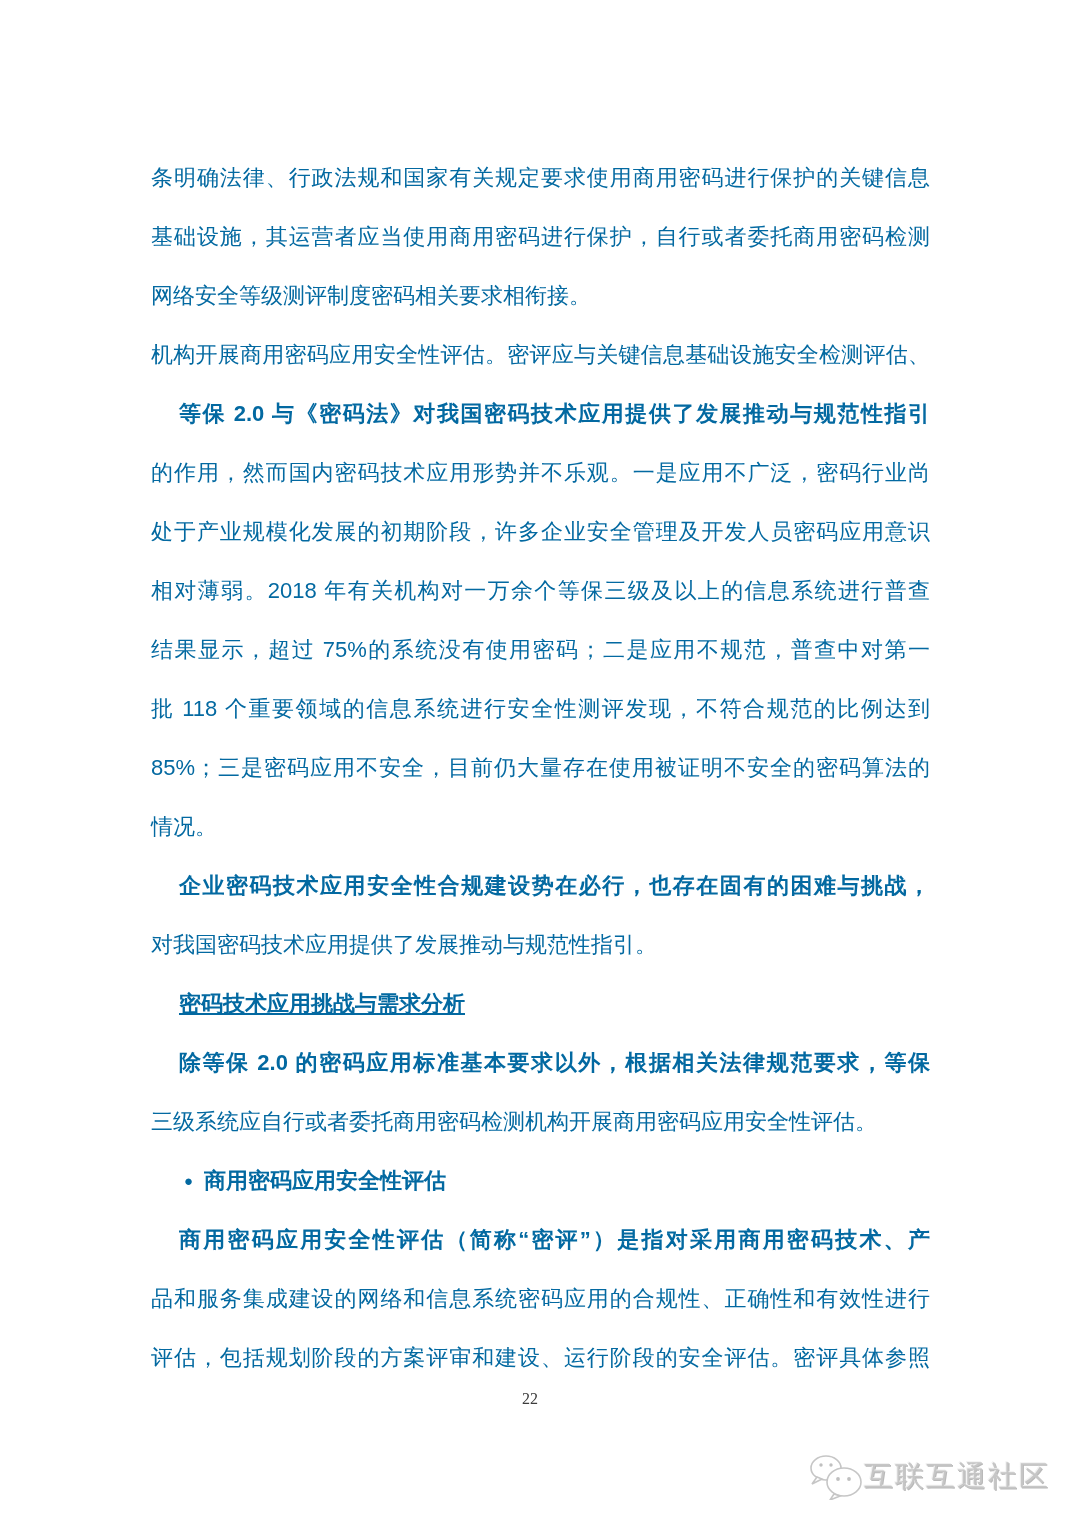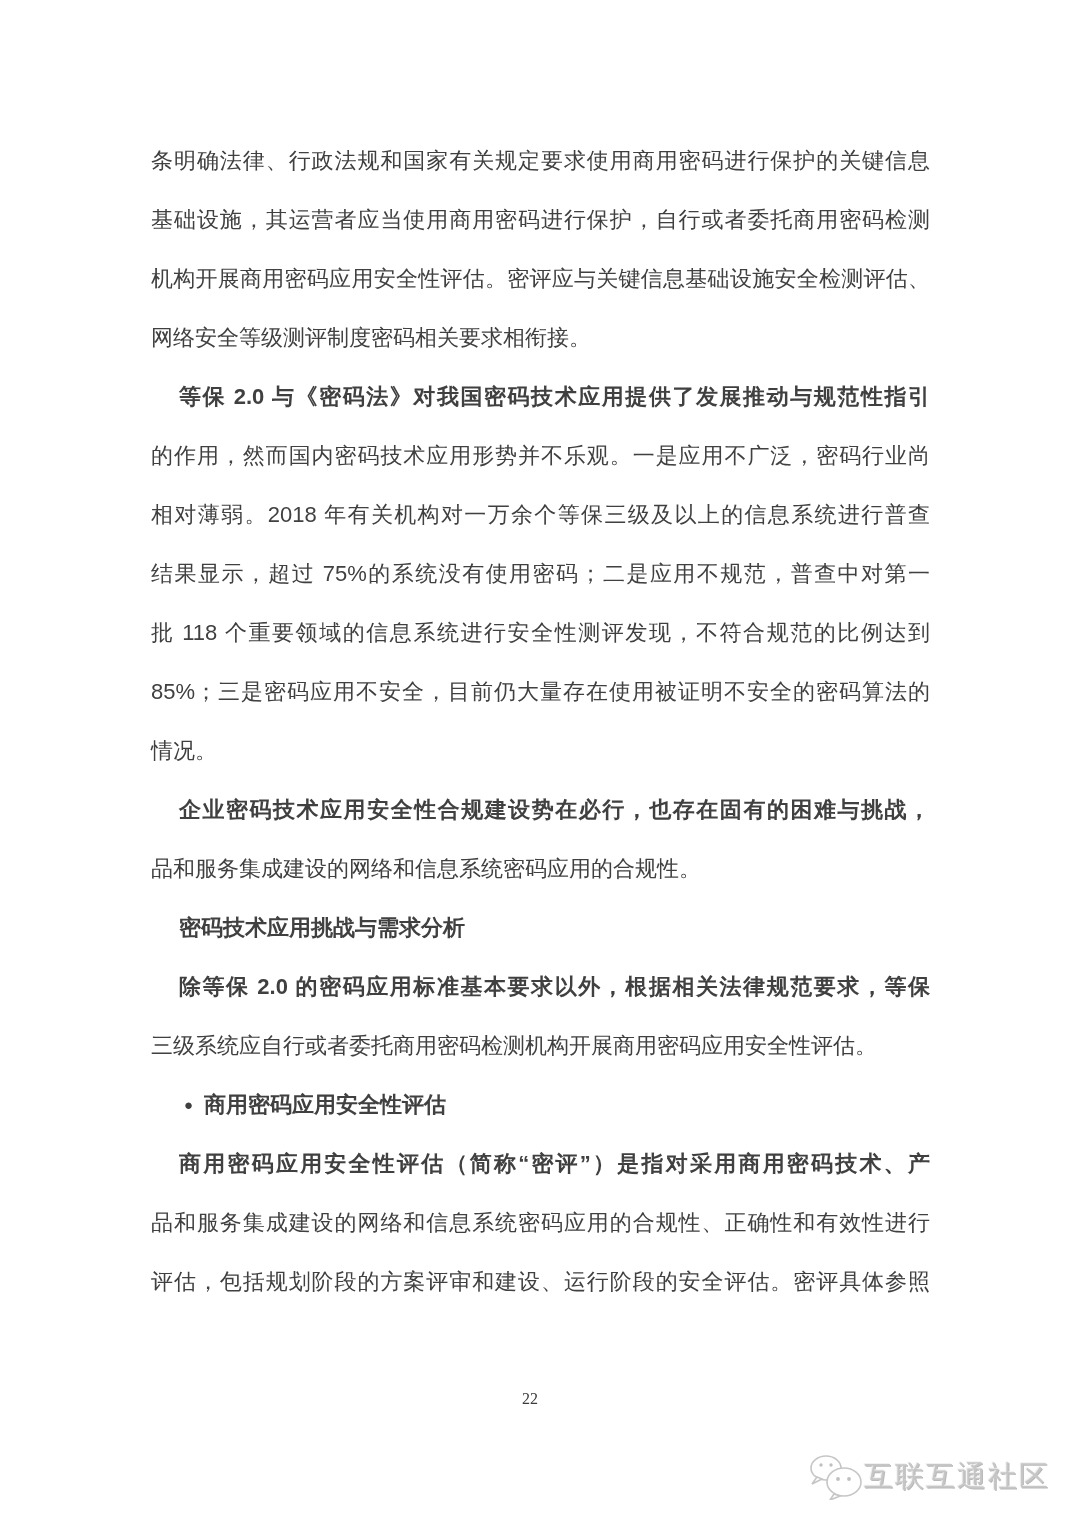--- a/index.html
+++ b/index.html
@@ -5,36 +5,36 @@
   html, body { margin: 0; padding: 0; }
   body {
     width: 1080px; height: 1526px;
     background: #ffffff;
     position: relative;
     overflow: hidden;
     font-family: "Liberation Sans", sans-serif;
   }
   .doc {
     position: absolute;
-    left: 151px; top: 131px; width: 779px;
+    left: 151px; top: 148px; width: 779px;
     font-size: 22px;
     line-height: 59px;
-    color: #404040;
+    color: #0369a1;
     letter-spacing: 0;
   }
   .ln {
     height: 59px;
     white-space: nowrap;
   }
   .j {                      
     text-align: justify;
     text-align-last: justify;
   }
   .ind    { text-indent: 28px; font-weight: bold; }   
-  .head   { font-weight: 700; }
+  .head   { font-weight: 700; text-decoration: underline; }
   .bullet-ln { padding-left: 33px; font-weight: 700; }
   .bullet-glyph {
     font-size: 15px;
     display: inline-block;
     vertical-align: 2px;
     margin-right: 11px;
   }
   .pagenum {
     position: absolute;
     top: 1390px; left: 0; width: 1060px;
@@ -56,31 +56,32 @@
     white-space: nowrap;
   }
   .watermark svg { display: block; }
 </style>
 </head>
 <body>
 
 <div class="doc">
   <div class="ln j">条明确法律、行政法规和国家有关规定要求使用商用密码进行保护的关键信息</div>
   <div class="ln j">基础设施，其运营者应当使用商用密码进行保护，自行或者委托商用密码检测</div>
+  <div class="ln">网络安全等级测评制度密码相关要求相衔接。</div>
   <div class="ln j">机构开展商用密码应用安全性评估。密评应与关键信息基础设施安全检测评估、</div>
-  <div class="ln">网络安全等级测评制度密码相关要求相衔接。</div>
   <div class="ln j ind">等保 2.0 与《密码法》对我国密码技术应用提供了发展推动与规范性指引</div>
   <div class="ln j">的作用，然而国内密码技术应用形势并不乐观。一是应用不广泛，密码行业尚</div>
+  <div class="ln j">处于产业规模化发展的初期阶段，许多企业安全管理及开发人员密码应用意识</div>
   <div class="ln j">相对薄弱。2018 年有关机构对一万余个等保三级及以上的信息系统进行普查</div>
   <div class="ln j">结果显示，超过 75%的系统没有使用密码；二是应用不规范，普查中对第一</div>
   <div class="ln j">批 118 个重要领域的信息系统进行安全性测评发现，不符合规范的比例达到</div>
   <div class="ln j">85%；三是密码应用不安全，目前仍大量存在使用被证明不安全的密码算法的</div>
   <div class="ln">情况。</div>
   <div class="ln j ind">企业密码技术应用安全性合规建设势在必行，也存在固有的困难与挑战，</div>
-  <div class="ln">品和服务集成建设的网络和信息系统密码应用的合规性。</div>
+  <div class="ln">对我国密码技术应用提供了发展推动与规范性指引。</div>
   <div class="ln head ind">密码技术应用挑战与需求分析</div>
   <div class="ln j ind">除等保 2.0 的密码应用标准基本要求以外，根据相关法律规范要求，等保</div>
   <div class="ln">三级系统应自行或者委托商用密码检测机构开展商用密码应用安全性评估。</div>
   <div class="ln bullet-ln">
     <span class="bullet-glyph">●</span><span>商用密码应用安全性评估</span>
   </div>
   <div class="ln j ind">商用密码应用安全性评估（简称“密评”）是指对采用商用密码技术、产</div>
   <div class="ln j">品和服务集成建设的网络和信息系统密码应用的合规性、正确性和有效性进行</div>
   <div class="ln j">评估，包括规划阶段的方案评审和建设、运行阶段的安全评估。密评具体参照</div>
 </div>

